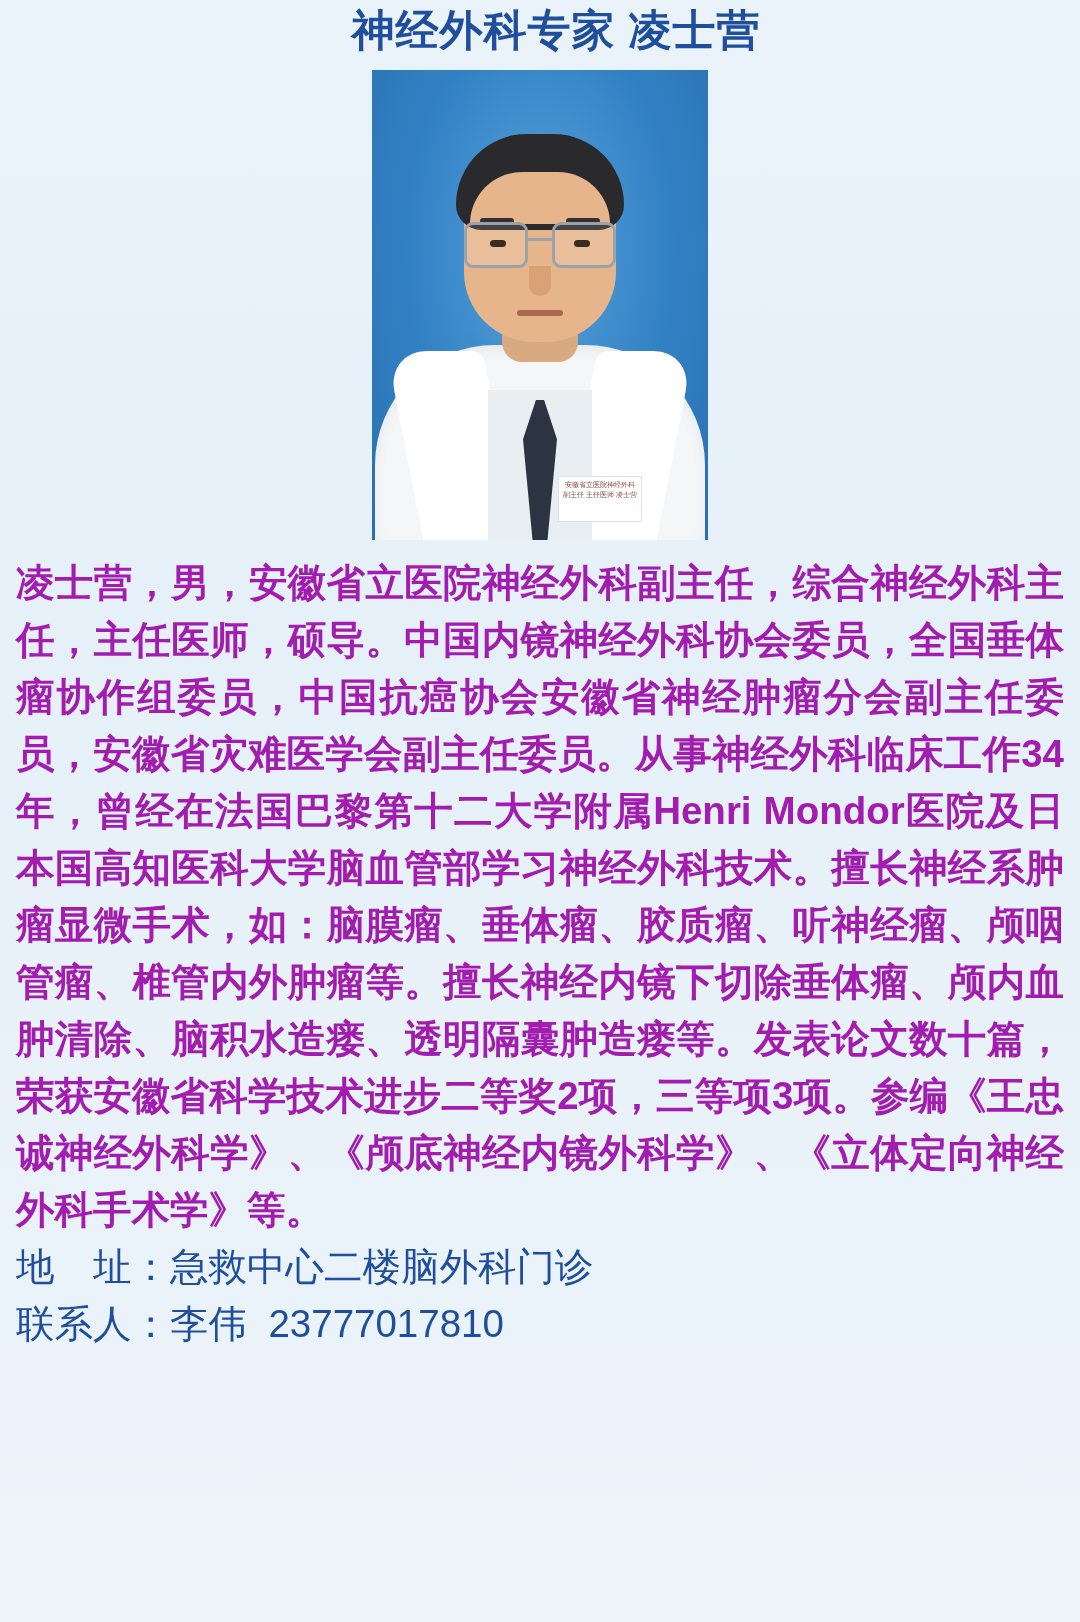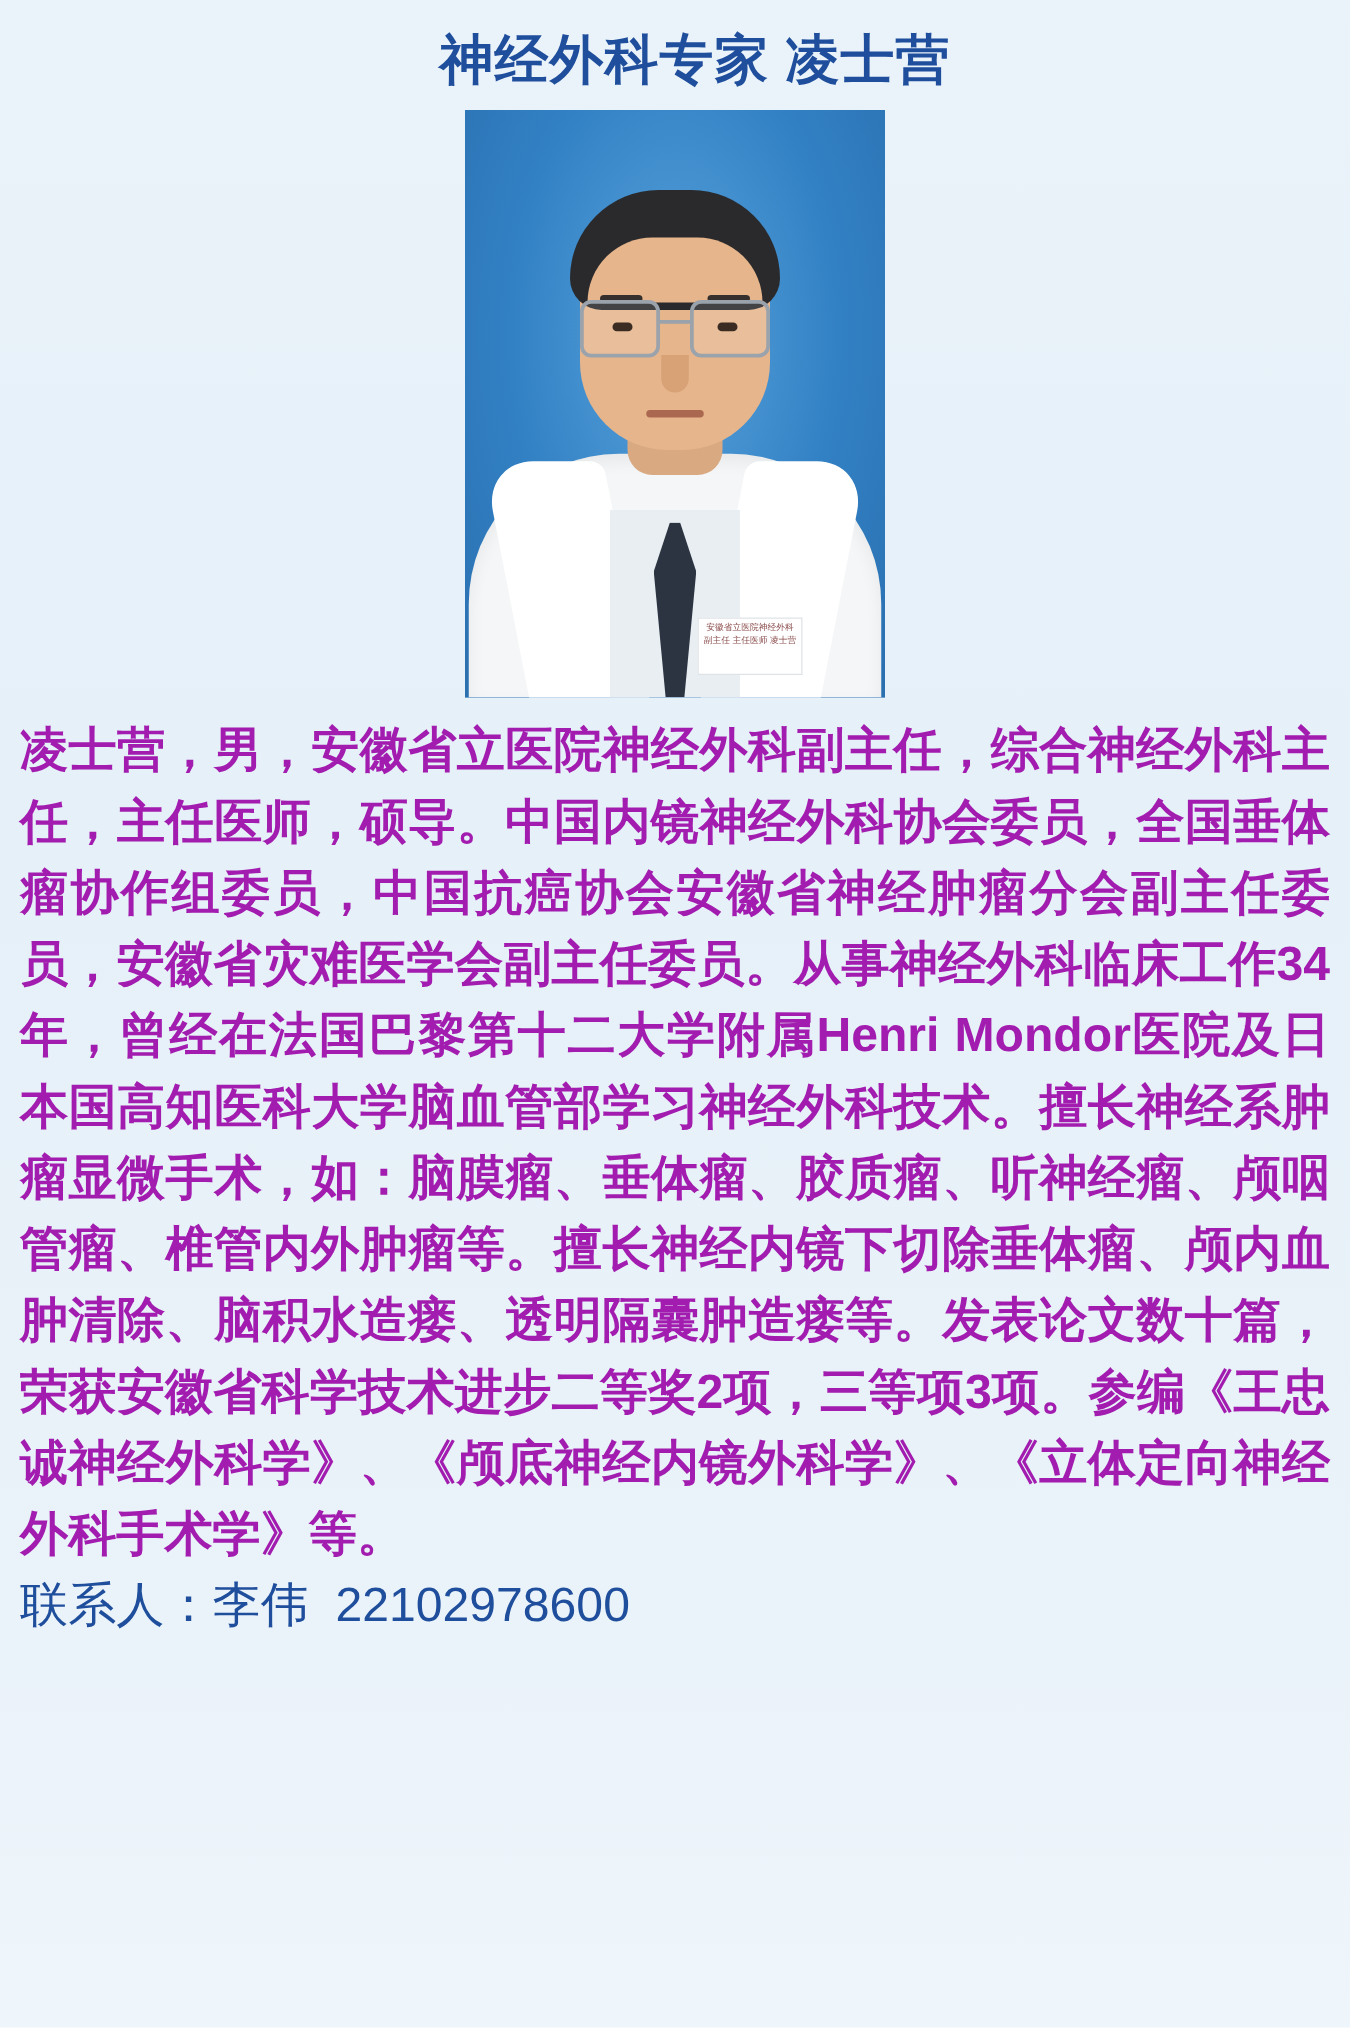--- a/index.html
+++ b/index.html
@@ -14,21 +14,20 @@
     color: #1b3a6b;
     overflow: hidden;
   }
   .page {
     position: relative;
     width: 1080px;
     height: 1622px;
     box-sizing: border-box;
   }
   .title-block {
-    padding-top: 18px;
     text-align: center;
     margin-left: 32px;
   }
   .title-line {
     font-size: 43px;
     line-height: 60px;
     font-weight: 600;
     color: #1f4e9c;
     letter-spacing: 1px;
   }
@@ -267,15 +266,16 @@
       <div class="ph-eye l"></div>
       <div class="ph-eye r"></div>
       <div class="ph-nose"></div>
       <div class="ph-mouth"></div>
       <div class="ph-badge">安徽省立医院神经外科 副主任 主任医师 凌士营</div>
     </div>
   </div>
 
   <div class="body-text">凌士营，男，安徽省立医院神经外科副主任，综合神经外科主任，主任医师，硕导。中国内镜神经外科协会委员，全国垂体瘤协作组委员，中国抗癌协会安徽省神经肿瘤分会副主任委员，安徽省灾难医学会副主任委员。从事神经外科临床工作34年，曾经在法国巴黎第十二大学附属Henri Mondor医院及日本国高知医科大学脑血管部学习神经外科技术。擅长神经系肿瘤显微手术，如：脑膜瘤、垂体瘤、胶质瘤、听神经瘤、颅咽管瘤、椎管内外肿瘤等。擅长神经内镜下切除垂体瘤、颅内血肿清除、脑积水造瘘、透明隔囊肿造瘘等。发表论文数十篇，荣获安徽省科学技术进步二等奖2项，三等项3项。参编《王忠诚神经外科学》、《颅底神经内镜外科学》、《立体定向神经外科手术学》等。</div>
 
-  <div class="addr-line">联系人：李伟  22102978600</div>
+  <div class="addr-line">地　址：急救中心二楼脑外科门诊</div>
+  <div class="addr-line">联系人：李伟  23777017810</div>
 
 </div>
 
 </body></html>

